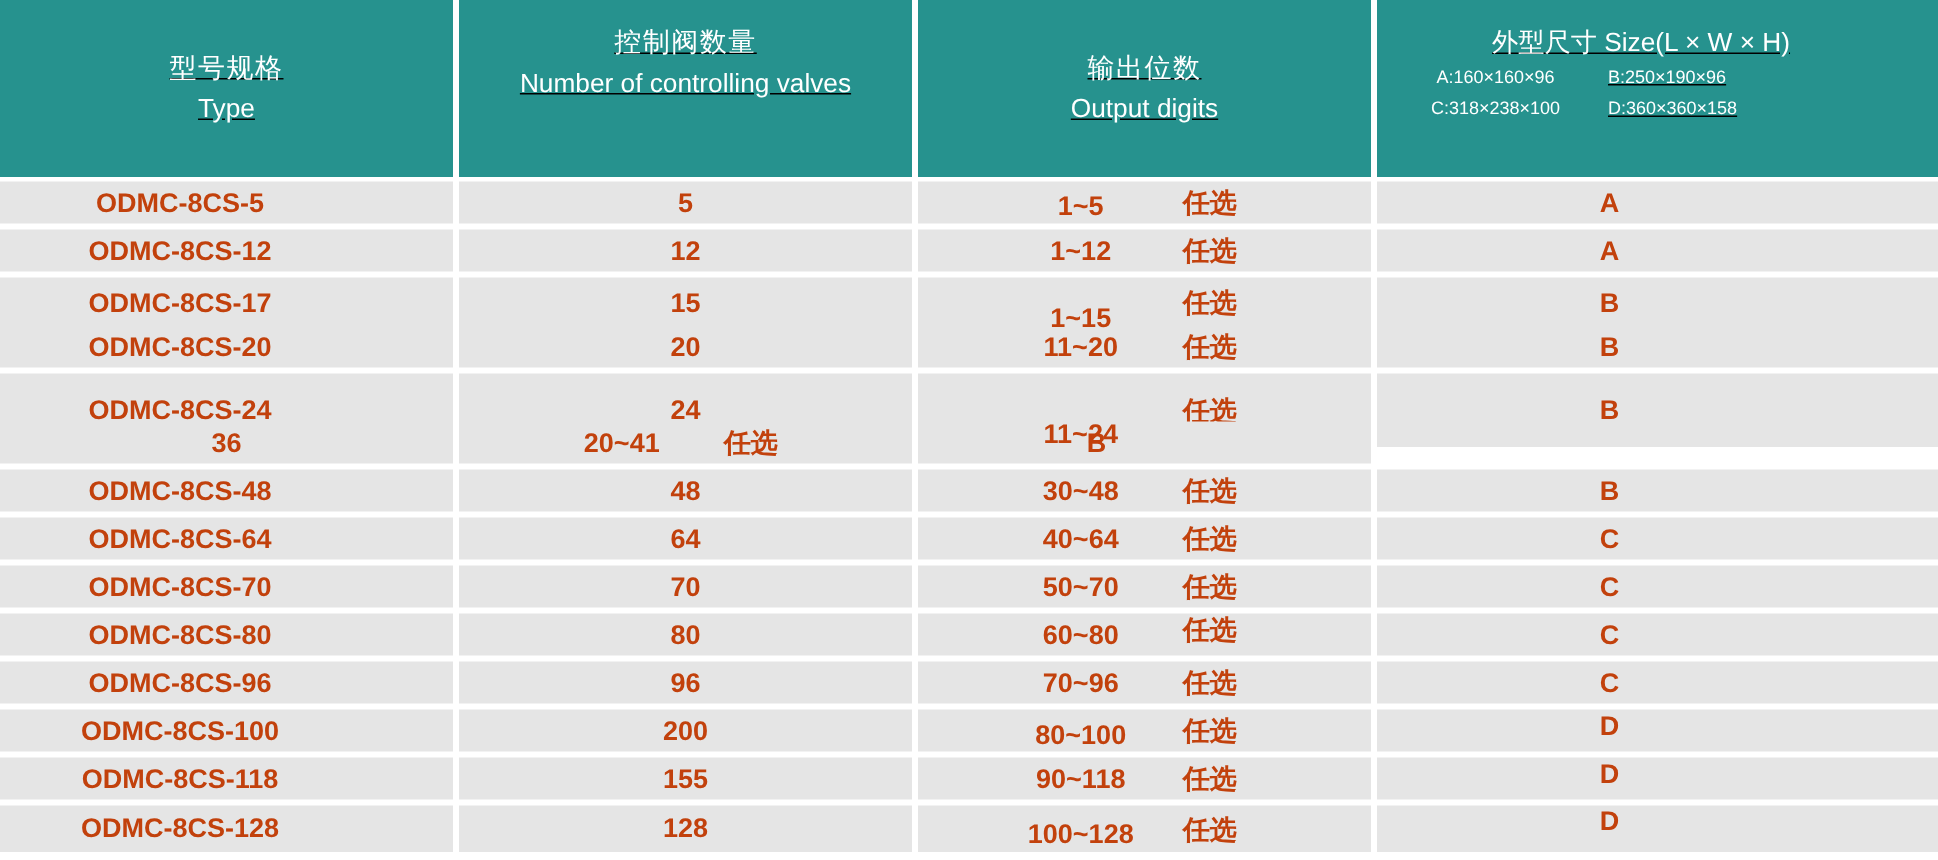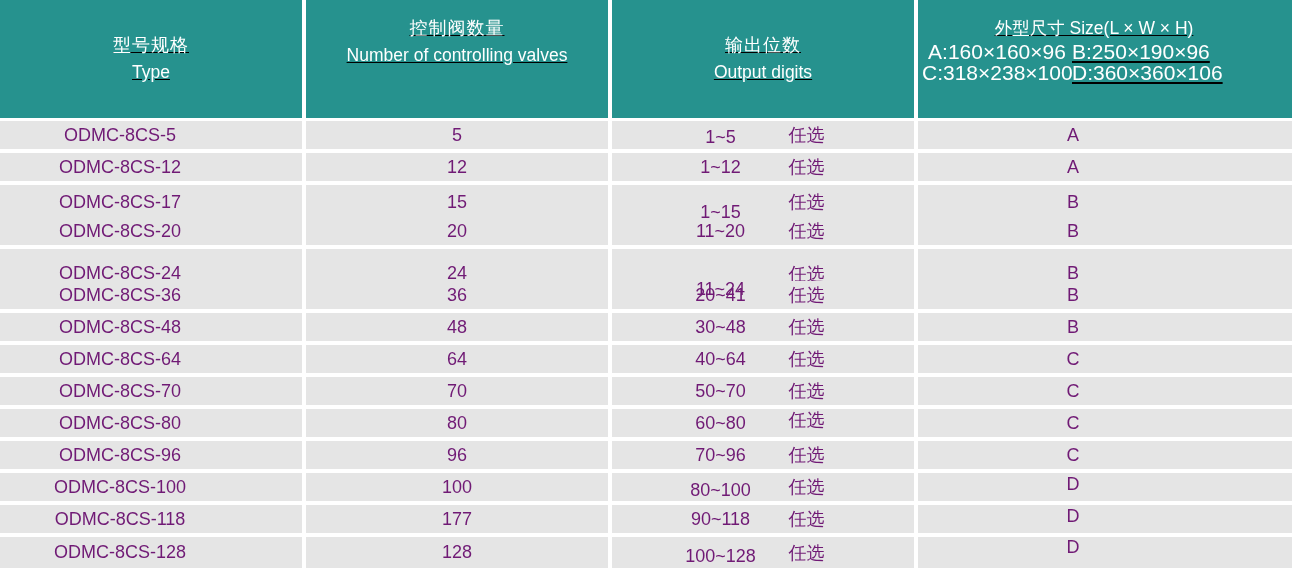--- a/index.html
+++ b/index.html
@@ -41,38 +41,39 @@
   }
   .hc-size { align-items: flex-start; padding-left: 4px; }
   .size-title {
     width: 100%;
     text-align: center;
     box-sizing: border-box;
     padding-right: 26px;
     font-size: 17.5px;
     line-height: 26px;
   }
-  .size-line { font-size: 21px; line-height: 21px; white-space: nowrap; }
+  .size-line { font-size: 12px; line-height: 21px; white-space: nowrap; }
   .size-line .s-first { display: inline-block; width: 150px; }
   
   .trow {
     display: grid;
     grid-template-columns: 302px 302px 302px auto;
     column-gap: 4px;
     height: 28px;
     margin-bottom: 4px;
   }
   .cell {
     background: #E5E5E5;
-    color: #701a75;
+    color: #c2410c;
     display: flex;
     align-items: center;
     justify-content: center;
     font-size: 18px;
     box-sizing: border-box;
+    font-weight: bold;
   }
   .c-model  { padding-right: 62px; }
   .c-valves { padding-right: 40px; }
   .c-size   { padding-right: 64px; }
   .range { display: inline-block; width: 118px; text-align: center; }
   .opt   { margin-left: 9px; }
   
   .tbody .trow:nth-child(1)  .range { transform: translateY(2px); }
   .tbody .trow:nth-child(3)  .range { transform: translateY(4px); margin-top: 13px; }
   .tbody .trow:nth-child(5)  .range { transform: translateY(2px); margin-top: 28px; }
@@ -100,21 +101,21 @@
     <div class="hcell">
       <div class="zh">输出位数</div>
       <div class="en">Output digits</div>
     </div>
     <div class="hcell hc-size">
       <div class="size-title">外型尺寸 Size(L × W × H)</div>
       <div class="size-line">
         <span class="s-first">A:160×160×96</span><span>B:250×190×96</span>
       </div>
       <div class="size-line">
-        <span class="s-first">C:318×238×100</span><span>D:360×360×106</span>
+        <span class="s-first">C:318×238×100</span><span>D:360×360×158</span>
       </div>
     </div>
   </div>
 
   <div class="tbody">
 
     <div class="trow">
       <div class="cell c-model">ODMC-8CS-5</div>
       <div class="cell c-digits">5</div>
       <div class="cell c-valves">
@@ -158,21 +159,20 @@
       <div class="cell c-model">ODMC-8CS-24</div>
       <div class="cell c-digits">24</div>
       <div class="cell c-valves">
         <span class="range">11~24</span>
         <span class="opt">任选</span>
       </div>
       <div class="cell c-size">B</div>
     </div>
 
     <div class="trow">
-      <div class="cell c-model">ODMC-8CS-36</div>
       <div class="cell c-digits">36</div>
       <div class="cell c-valves">
         <span class="range">20~41</span>
         <span class="opt">任选</span>
       </div>
       <div class="cell c-size">B</div>
     </div>
 
     <div class="trow">
       <div class="cell c-model">ODMC-8CS-48</div>
@@ -219,31 +219,31 @@
       <div class="cell c-digits">96</div>
       <div class="cell c-valves">
         <span class="range">70~96</span>
         <span class="opt">任选</span>
       </div>
       <div class="cell c-size">C</div>
     </div>
 
     <div class="trow">
       <div class="cell c-model">ODMC-8CS-100</div>
-      <div class="cell c-digits">100</div>
+      <div class="cell c-digits">200</div>
       <div class="cell c-valves">
         <span class="range">80~100</span>
         <span class="opt">任选</span>
       </div>
       <div class="cell c-size">D</div>
     </div>
 
     <div class="trow">
       <div class="cell c-model">ODMC-8CS-118</div>
-      <div class="cell c-digits">177</div>
+      <div class="cell c-digits">155</div>
       <div class="cell c-valves">
         <span class="range">90~118</span>
         <span class="opt">任选</span>
       </div>
       <div class="cell c-size">D</div>
     </div>
 
     <div class="trow">
       <div class="cell c-model">ODMC-8CS-128</div>
       <div class="cell c-digits">128</div>

